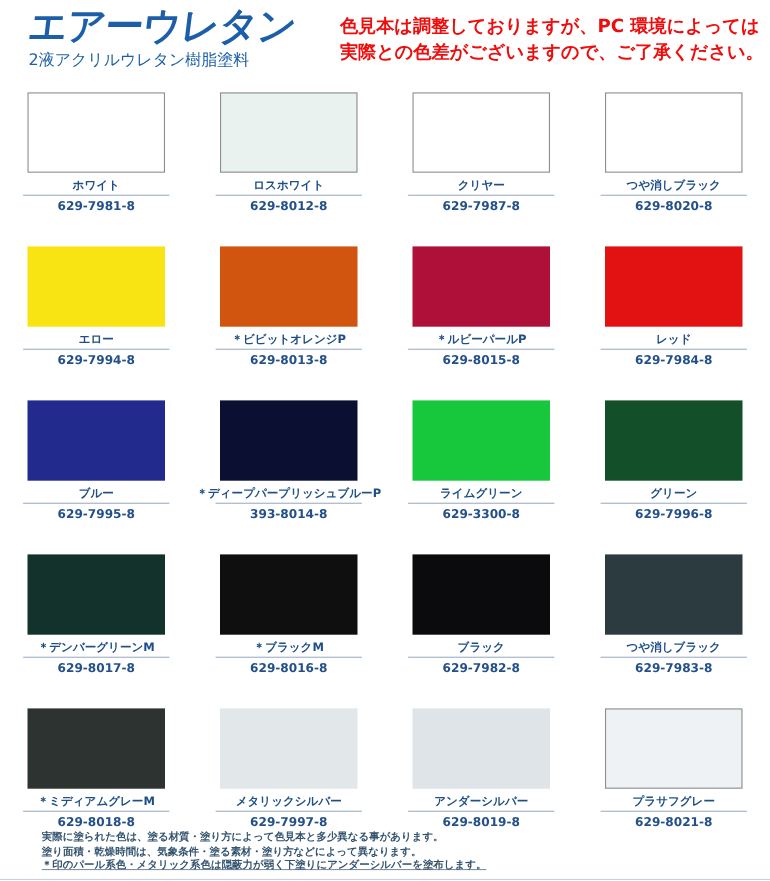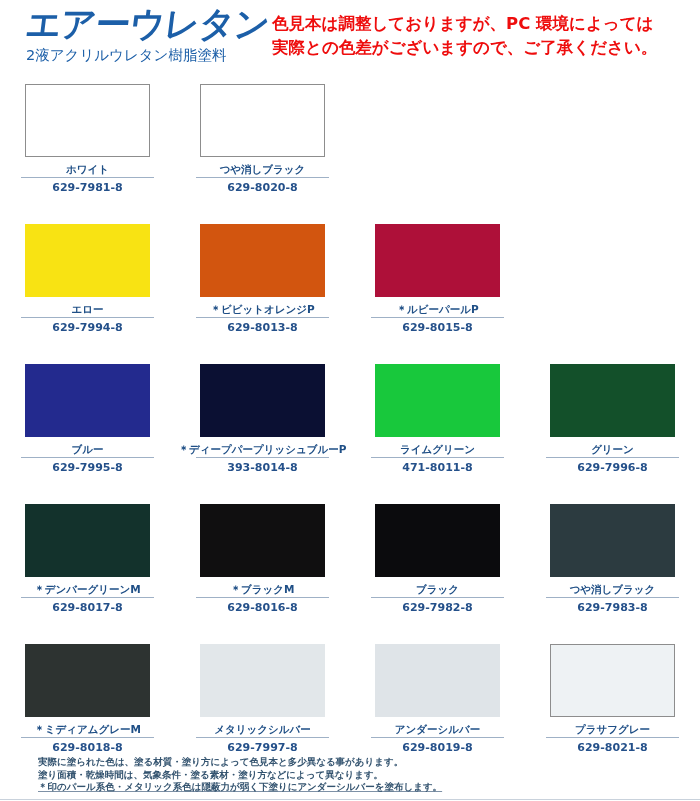--- a/index.html
+++ b/index.html
@@ -52,20 +52,21 @@
     top: 12px;
     width: 420px;
   }
   .notice-line {
     color: #ee0d0d;
     font-size: 16.5px;
     font-weight: bold;
     line-height: 24px;
     white-space: nowrap;
     font-family: "DejaVu Sans", "Liberation Sans", sans-serif;
+    margin-left: 37px;
   }
 
   
   #grid {
     position: absolute;
     left: 0;
     top: 78px;
     width: 700px;
   }
   .swatch-row {
@@ -158,20 +159,32 @@
 
 <div id="grid">
     <div class="swatch-row">
       <div class="swatch-cell">
         <div class="chip bordered" style="background: rgb(255, 255, 255);"></div>
         <div class="chip-label">ホワイト</div>
         <div class="chip-rule"></div>
         <div class="chip-code">629-7981-8</div>
       </div>
       <div class="swatch-cell">
+        <div class="chip bordered" style="background: rgb(233, 242, 239);"></div>
+        <div class="chip-label">ロスホワイト</div>
+        <div class="chip-rule"></div>
+        <div class="chip-code">629-8012-8</div>
+      </div>
+      <div class="swatch-cell">
+        <div class="chip bordered" style="background: rgb(255, 255, 255);"></div>
+        <div class="chip-label">クリヤー</div>
+        <div class="chip-rule"></div>
+        <div class="chip-code">629-7987-8</div>
+      </div>
+      <div class="swatch-cell">
         <div class="chip bordered" style="background: rgb(255, 255, 255);"></div>
         <div class="chip-label">つや消しブラック</div>
         <div class="chip-rule"></div>
         <div class="chip-code">629-8020-8</div>
       </div>
     </div>
     <div class="swatch-row">
       <div class="swatch-cell">
         <div class="chip" style="background: rgb(248, 227, 19);"></div>
         <div class="chip-label">エロー</div>
@@ -183,39 +196,45 @@
         <div class="chip-label">＊ビビットオレンジP</div>
         <div class="chip-rule"></div>
         <div class="chip-code">629-8013-8</div>
       </div>
       <div class="swatch-cell">
         <div class="chip" style="background: rgb(174, 16, 57);"></div>
         <div class="chip-label">＊ルビーパールP</div>
         <div class="chip-rule"></div>
         <div class="chip-code">629-8015-8</div>
       </div>
+      <div class="swatch-cell">
+        <div class="chip" style="background: rgb(226, 18, 18);"></div>
+        <div class="chip-label">レッド</div>
+        <div class="chip-rule"></div>
+        <div class="chip-code">629-7984-8</div>
+      </div>
     </div>
     <div class="swatch-row">
       <div class="swatch-cell">
         <div class="chip" style="background: rgb(35, 42, 142);"></div>
         <div class="chip-label">ブルー</div>
         <div class="chip-rule"></div>
         <div class="chip-code">629-7995-8</div>
       </div>
       <div class="swatch-cell">
         <div class="chip" style="background: rgb(11, 16, 51);"></div>
         <div class="chip-label">＊ディープパープリッシュブルーP</div>
         <div class="chip-rule"></div>
         <div class="chip-code">393-8014-8</div>
       </div>
       <div class="swatch-cell">
         <div class="chip" style="background: rgb(24, 200, 60);"></div>
         <div class="chip-label">ライムグリーン</div>
         <div class="chip-rule"></div>
-        <div class="chip-code">471-8011-8</div>
+        <div class="chip-code">629-3300-8</div>
       </div>
       <div class="swatch-cell">
         <div class="chip" style="background: rgb(19, 80, 42);"></div>
         <div class="chip-label">グリーン</div>
         <div class="chip-rule"></div>
         <div class="chip-code">629-7996-8</div>
       </div>
     </div>
     <div class="swatch-row">
       <div class="swatch-cell">

